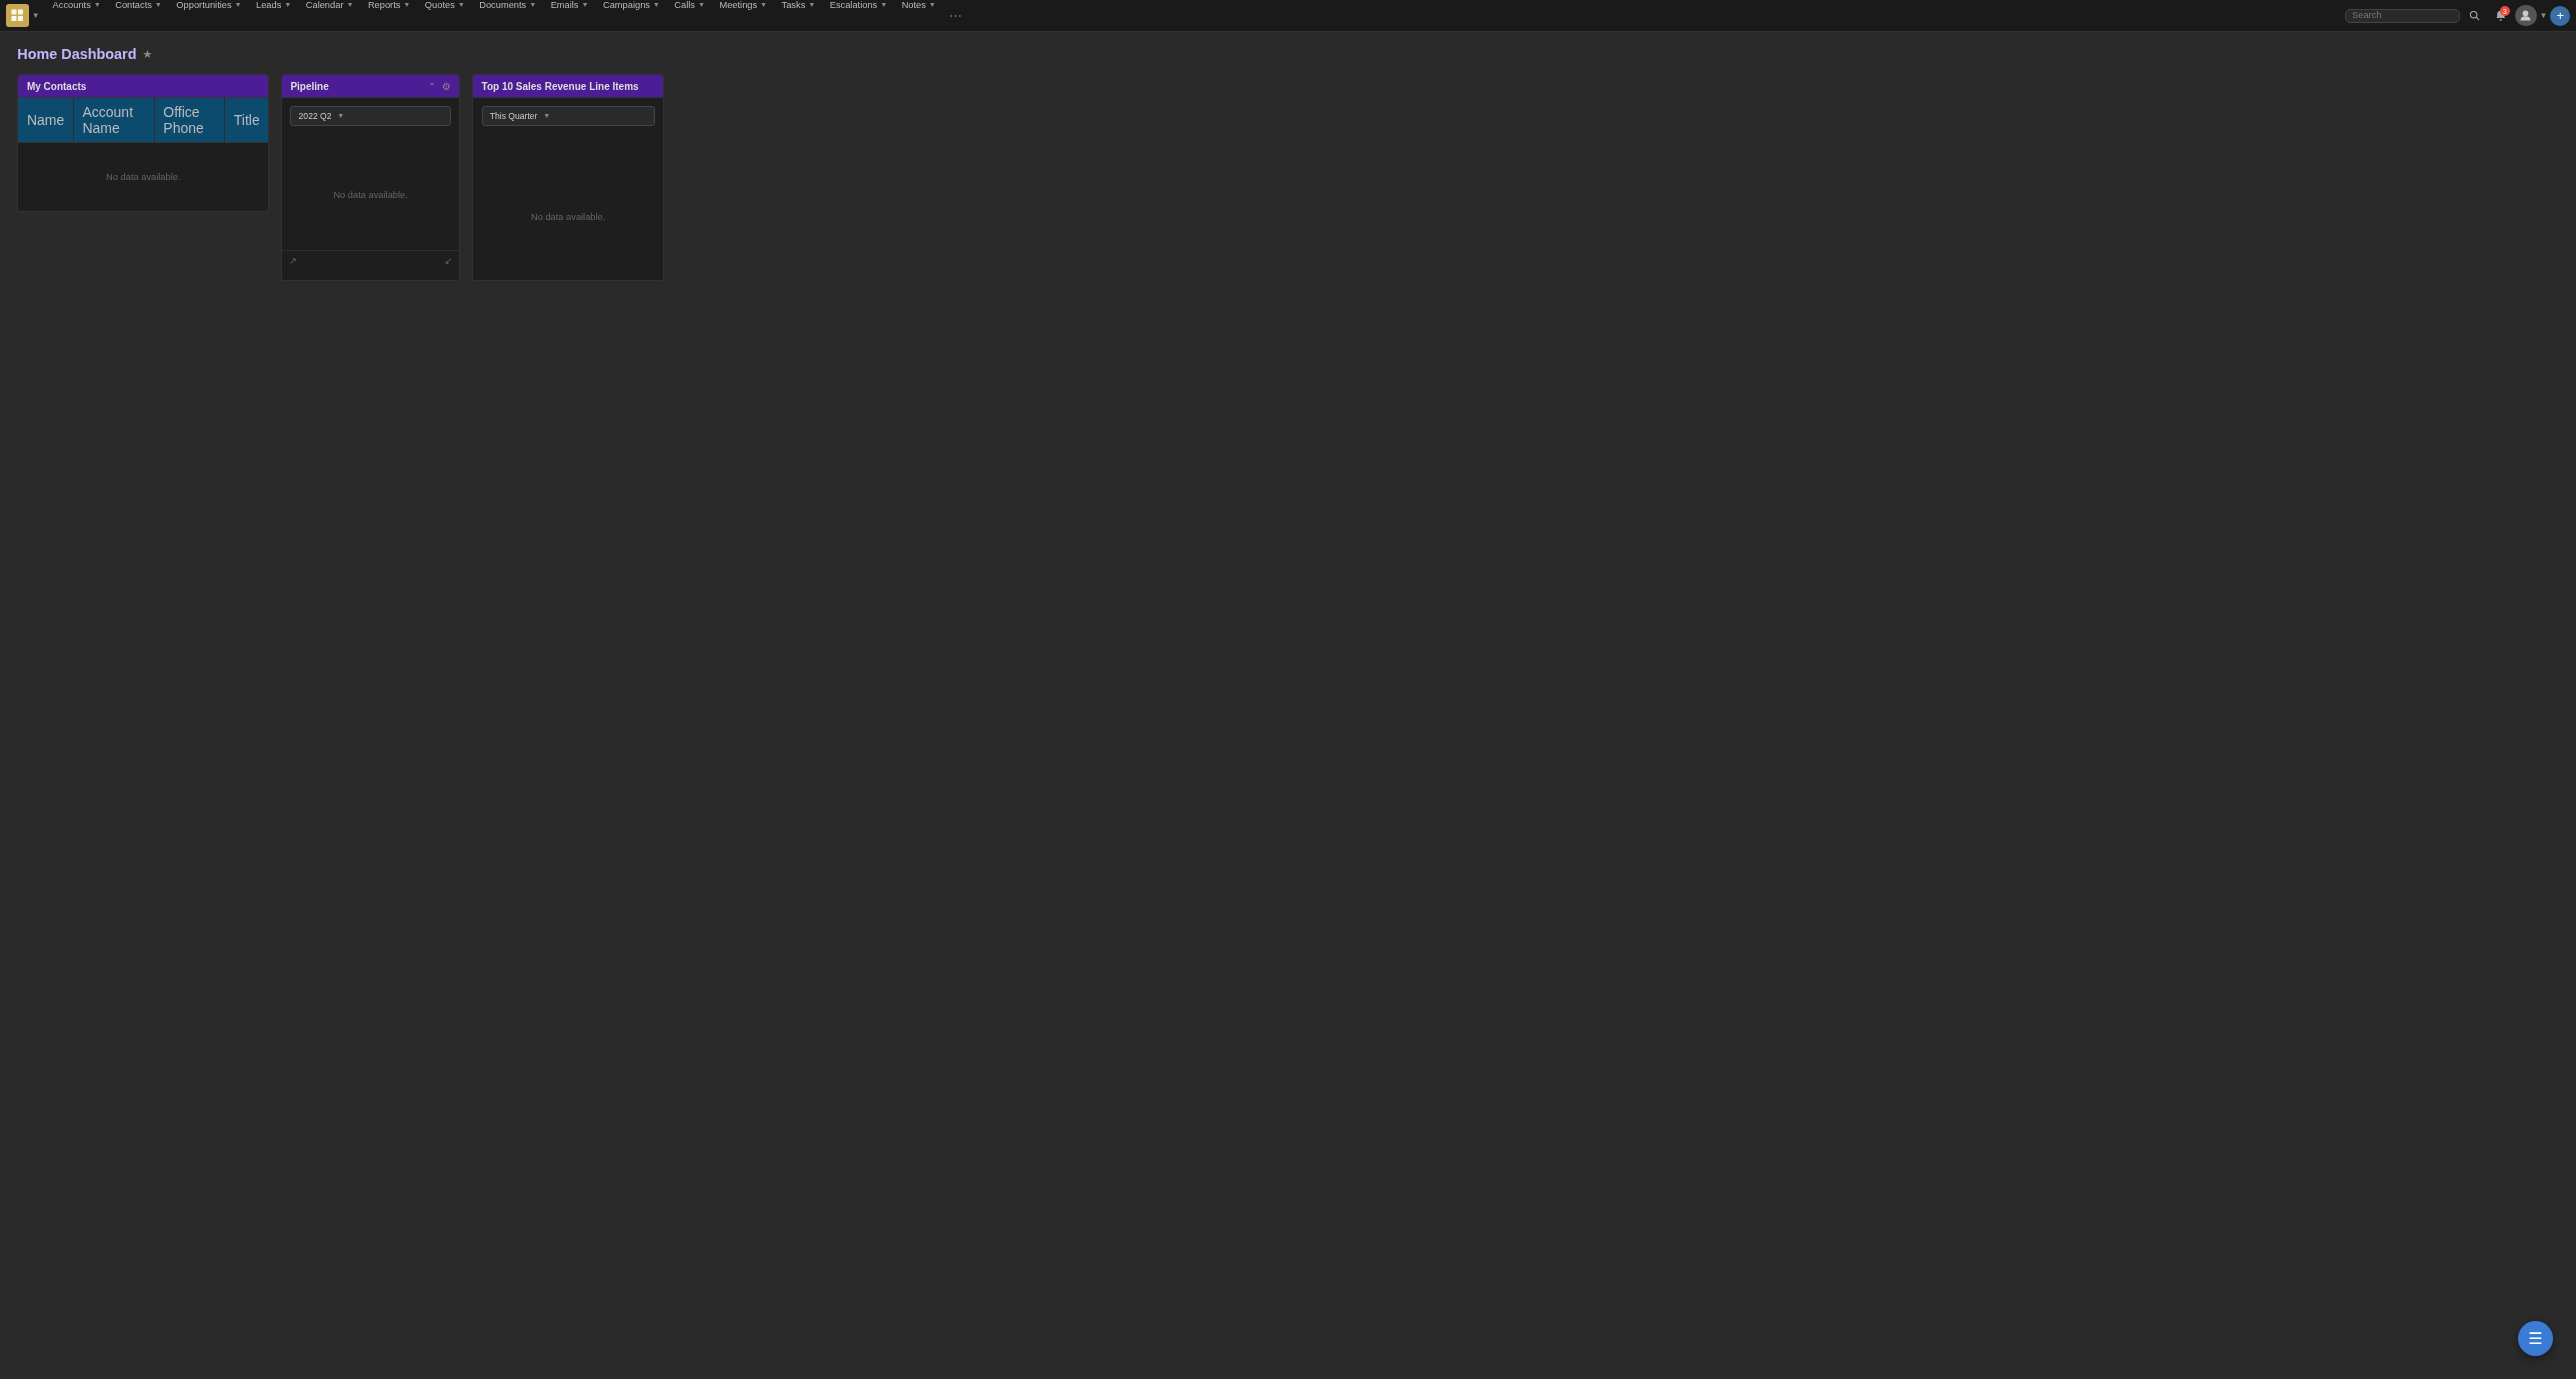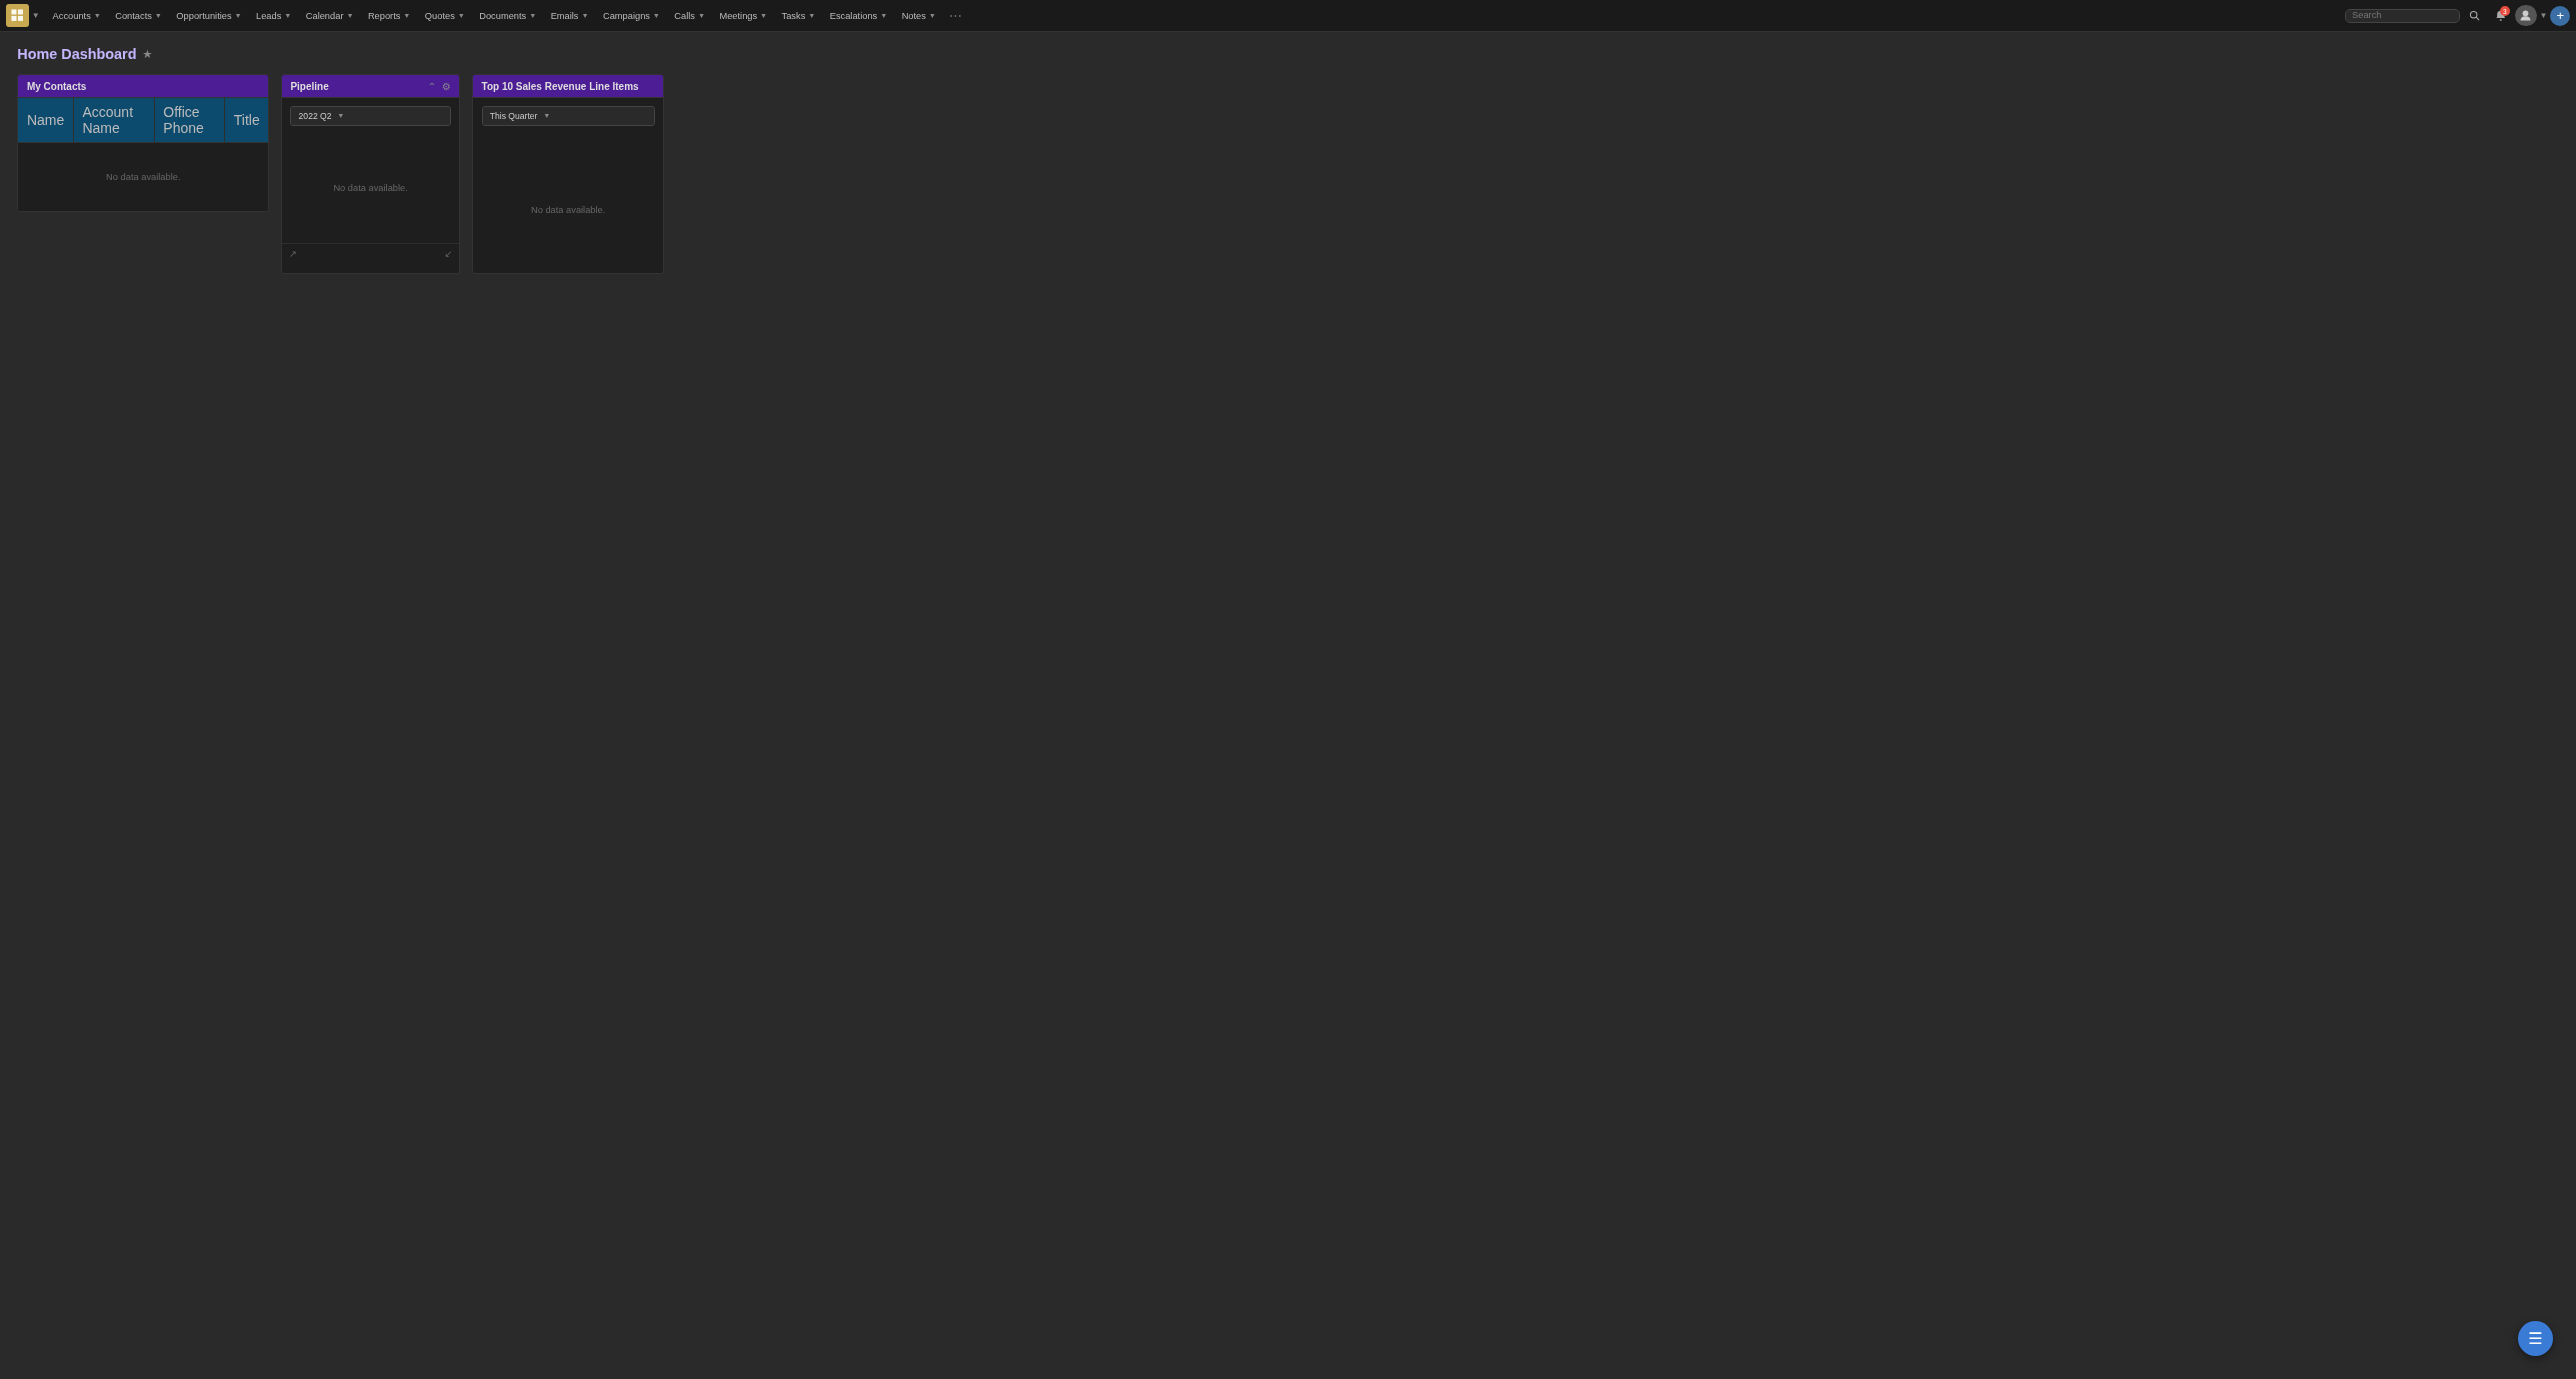--- a/index.html
+++ b/index.html
@@ -44,21 +44,20 @@
       cursor: pointer;
     }
     .nav-items {
       display: flex;
       align-items: center;
       flex: 1;
       overflow: hidden;
     }
     .nav-item {
       display: flex;
-      align-items: center;
       padding: 0 7.2px;
       height: 32px;
       color: #bbb;
       cursor: pointer;
       white-space: nowrap;
       font-size: 9.3px;
       position: relative;
     }
     .nav-item .nav-arrow {
       margin-left: 2.9px;
@@ -263,21 +262,21 @@
       align-items: center;
       background: #2a2a2a;
       border: 0.7px solid #444;
       border-radius: 2.9px;
       padding: 2.9px 7.2px;
       color: #ccc;
       font-size: 8.6px;
       cursor: pointer;
       gap: 5.8px;
       height: 20px;
-      margin-bottom: 14px;
+      margin-bottom: 21px;
     }
     .dropdown-select .dd-arrow { color: #888; font-size: 7.2px; }
 
     
     .sales-panel-body {
       min-height: 144px;
     }
     .sales-no-data {
       text-align: center;
       padding: 58px;

